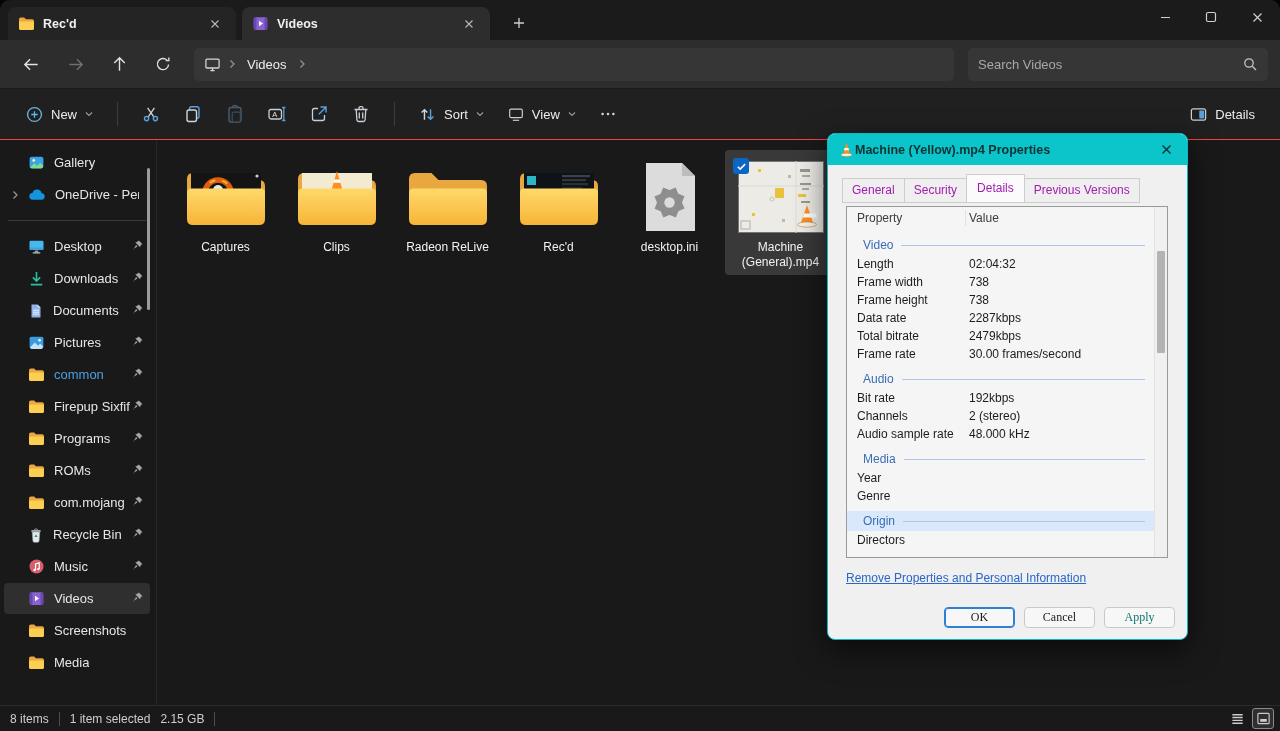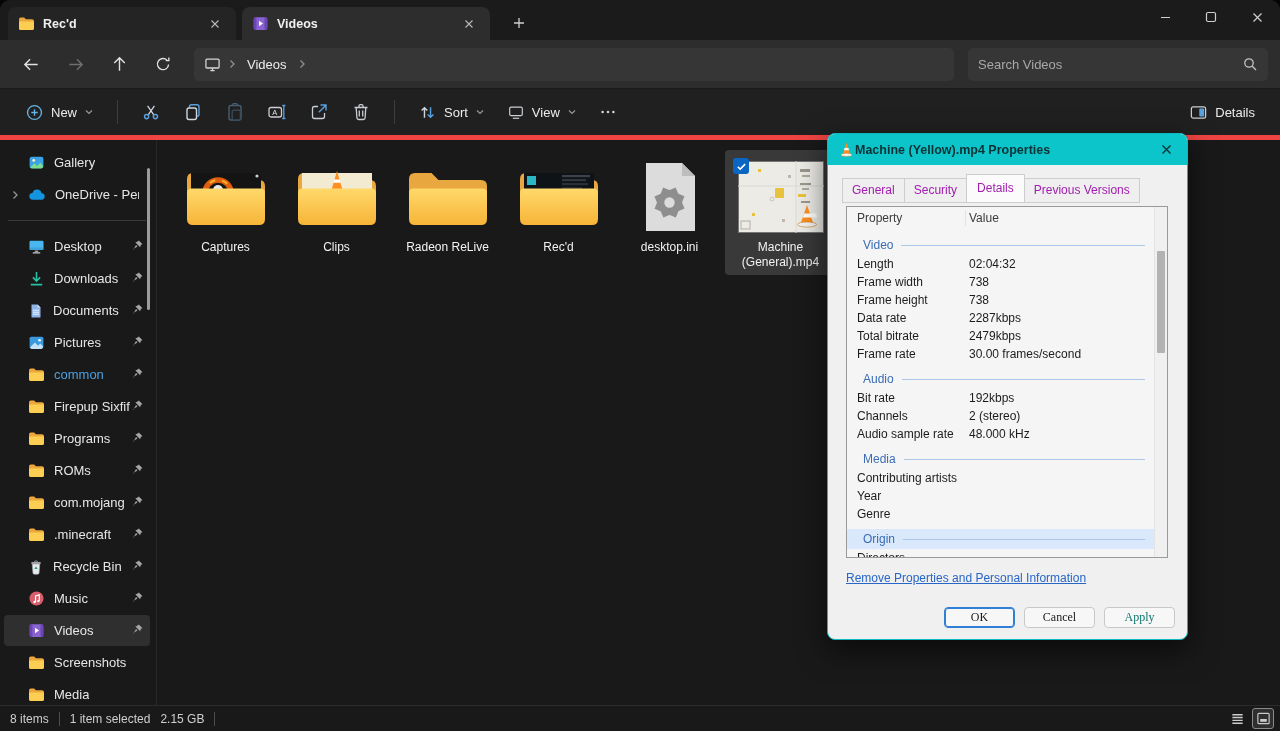--- a/index.html
+++ b/index.html
@@ -20,21 +20,21 @@
   
   .navbar{height:48px;background:#2d2d2d;display:flex;align-items:center;padding:0 12px;gap:6px;}
   .nav-btn{width:38px;height:34px;display:flex;align-items:center;justify-content:center;border-radius:5px;}
   .addressbar{flex:1;height:33px;background:#363636;border-radius:5px;display:flex;align-items:center;padding:0 10px;gap:6px;margin-left:6px;}
   .bc-label{font-size:13px;color:#ededed;padding:0 4px;}
   .searchbox{width:300px;height:33px;background:#363636;border-radius:5px;display:flex;align-items:center;padding:0 10px;margin-left:8px;}
   .searchbox input{flex:1;background:transparent;border:none;outline:none;color:#ddd;font-size:13px;font-family:inherit;}
   .searchbox input::placeholder{color:#a8a8a8;}
 
   
-  .toolbar{height:52px;background:#202020;border-top:1px solid #1a1a1a;border-bottom:5px solid #ef4444;display:flex;align-items:center;padding:0 16px;gap:4px;justify-content:space-between;}
+  .toolbar{height:52px;background:#202020;border-top:1px solid #1a1a1a;border-bottom:1px solid #ef4444;display:flex;align-items:center;padding:0 16px;gap:4px;justify-content:space-between;}
   .tb-btn{height:36px;display:flex;align-items:center;justify-content:center;gap:7px;padding:0 9px;border-radius:5px;font-size:13px;color:#ececec;}
   .tb-divider{width:1px;height:24px;background:#3d3d3d;margin:0 10px;}
   .tb-spacer{flex:1;}
   .chev{opacity:.8}
 
   
   .main{display:flex;height:565px;}
   .sidebar{width:157px;border-right:1px solid #282828;position:relative;padding-top:6px;overflow:hidden;}
   .side-item{height:31px;margin:1px 6px 1px 4px;display:flex;align-items:center;gap:9px;padding-left:24px;border-radius:4px;position:relative;font-size:13px;color:#e6e6e6;}
   .side-item.selected{background:#2f2f2f;}
@@ -480,34 +480,20 @@
           </span>
           <span class="s-label">com.mojang</span>
           <span class="s-pin icon">
             <svg width="13" height="13" viewBox="0 0 16 16">
               <path d="M9.6 1.8l4.6 4.6-2 .7-1 2.9-3-3-.9 1-1.3-.2-3.2 5.4-.6-.6 5.4-3.2-.2-1.3 1-.9-3-3 2.9-1z" fill="#a6a6a6"></path>
             </svg>
           </span>
         </div>
         <div class="side-item">
           <span class="icon ">
-            <svg width="17" height="17" viewBox="0 0 16 16">
-              <path d="M1 4c0-.9.7-1.6 1.6-1.6h3.2L7.4 4h6c.9 0 1.6.7 1.6 1.6v6.8c0 .9-.7 1.6-1.6 1.6H2.6c-.9 0-1.6-.7-1.6-1.6z" fill="#eda73f"></path>
-              <path d="M1 6.2h14v6.2c0 .9-.7 1.6-1.6 1.6H2.6c-.9 0-1.6-.7-1.6-1.6z" fill="#fccf52"></path>
-            </svg>
-          </span>
-          <span class="s-label">.minecraft</span>
-          <span class="s-pin icon">
-            <svg width="13" height="13" viewBox="0 0 16 16">
-              <path d="M9.6 1.8l4.6 4.6-2 .7-1 2.9-3-3-.9 1-1.3-.2-3.2 5.4-.6-.6 5.4-3.2-.2-1.3 1-.9-3-3 2.9-1z" fill="#a6a6a6"></path>
-            </svg>
-          </span>
-        </div>
-        <div class="side-item">
-          <span class="icon ">
             <svg width="16" height="16" viewBox="0 0 16 16">
               <rect x="3.2" y="3.3" width="9.6" height="1.4" rx="0.7" fill="#cdd1d6"></rect>
               <path d="M6.4 3.1l.5-1.1h2.2l.5 1.1" stroke="#9aa0a6" stroke-width="0.9" fill="none"></path>
               <path d="M4.2 5h7.6l-.7 8.9a1.5 1.5 0 01-1.5 1.4H6.4a1.5 1.5 0 01-1.5-1.4z" fill="#e8eaed" stroke="#9aa0a6" stroke-width="0.6"></path>
               <path d="M8 7.2l1.7 2.8H6.3z" fill="#27a567"></path>
             </svg>
           </span>
           <span class="s-label">Recycle Bin</span>
           <span class="s-pin icon">
             <svg width="13" height="13" viewBox="0 0 16 16">
@@ -774,24 +760,20 @@
           </div>
           <div class="prow">
             <span>Audio sample rate</span>
             <span>48.000 kHz</span>
           </div>
           <div class="psec">
             <span>Media</span>
             <span class="rule"></span>
           </div>
           <div class="prow">
-            <span>Contributing artists</span>
-            <span></span>
-          </div>
-          <div class="prow">
             <span>Year</span>
             <span></span>
           </div>
           <div class="prow">
             <span>Genre</span>
             <span></span>
           </div>
           <div class="psec hl">
             <span>Origin</span>
             <span class="rule"></span>

